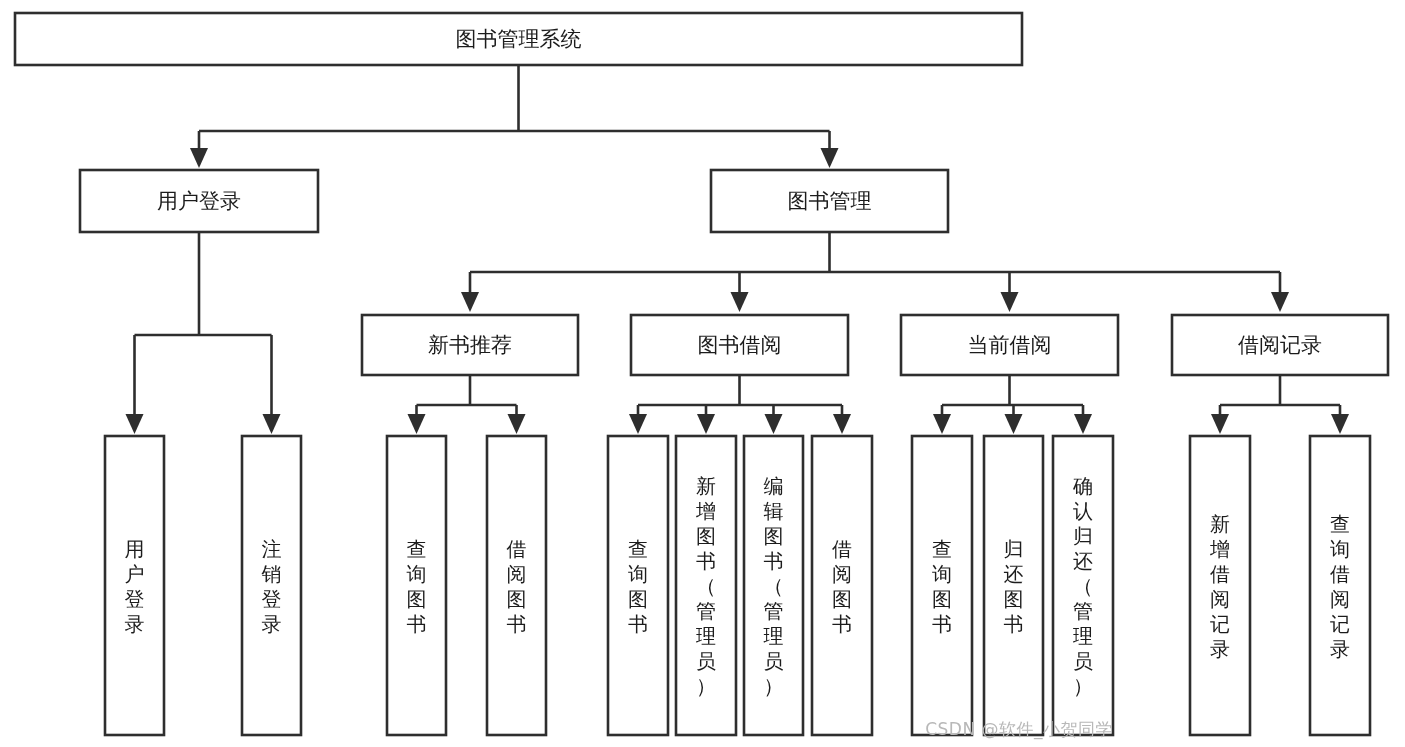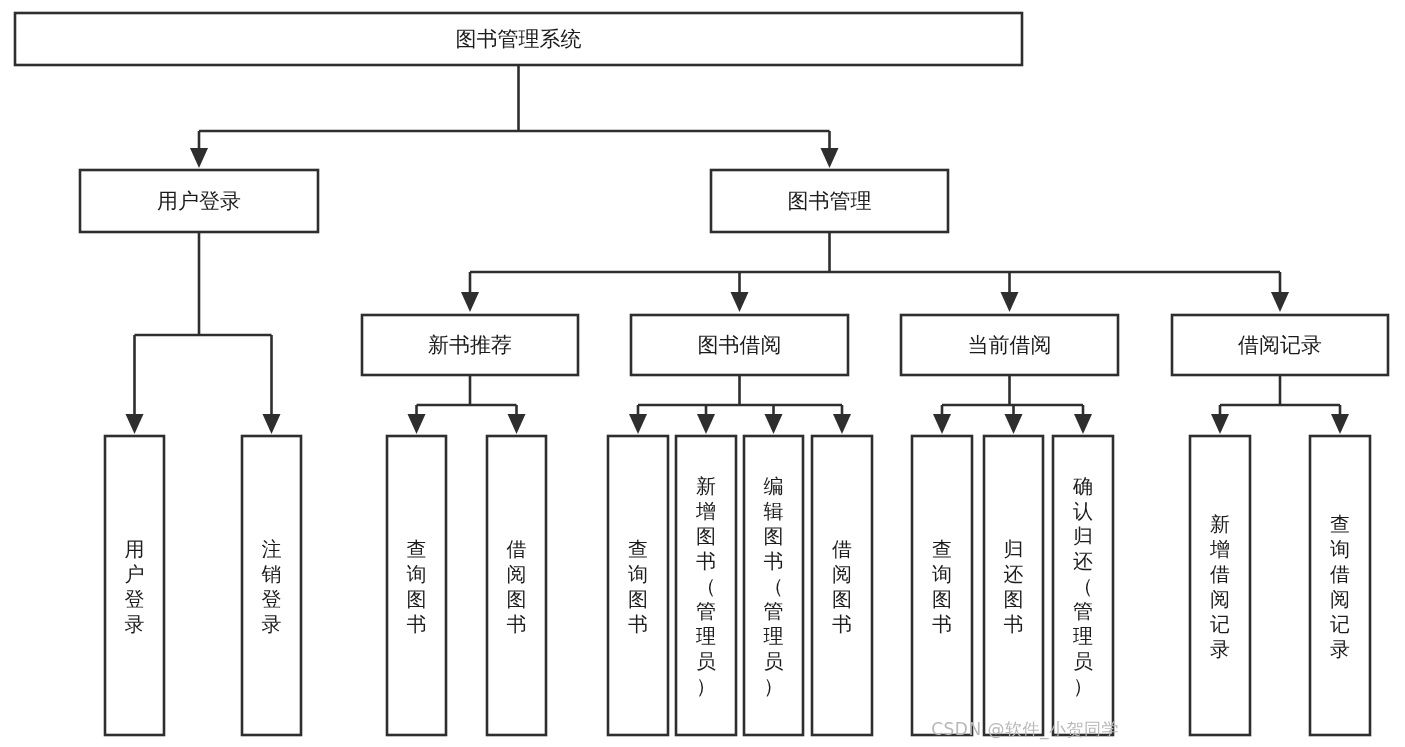--- a/index.html
+++ b/index.html
@@ -50,21 +50,21 @@
     dominant-baseline: middle;
   }
   .node-label-v {
     font-family: "DejaVu Sans", "Liberation Sans", sans-serif;
     font-size: 20px;
     fill: #1c1c1c;
     text-anchor: middle;
   }
   .watermark-text {
     position: absolute;
-    right: 8px;
+    right: 14px;
     bottom: 6px;
     font-family: "DejaVu Sans", "Liberation Sans", sans-serif;
     font-size: 17px;
     color: #b8b8b8;
     white-space: nowrap;
     letter-spacing: 0.5px;
     user-select: none;
   }
 </style>
 </head>

